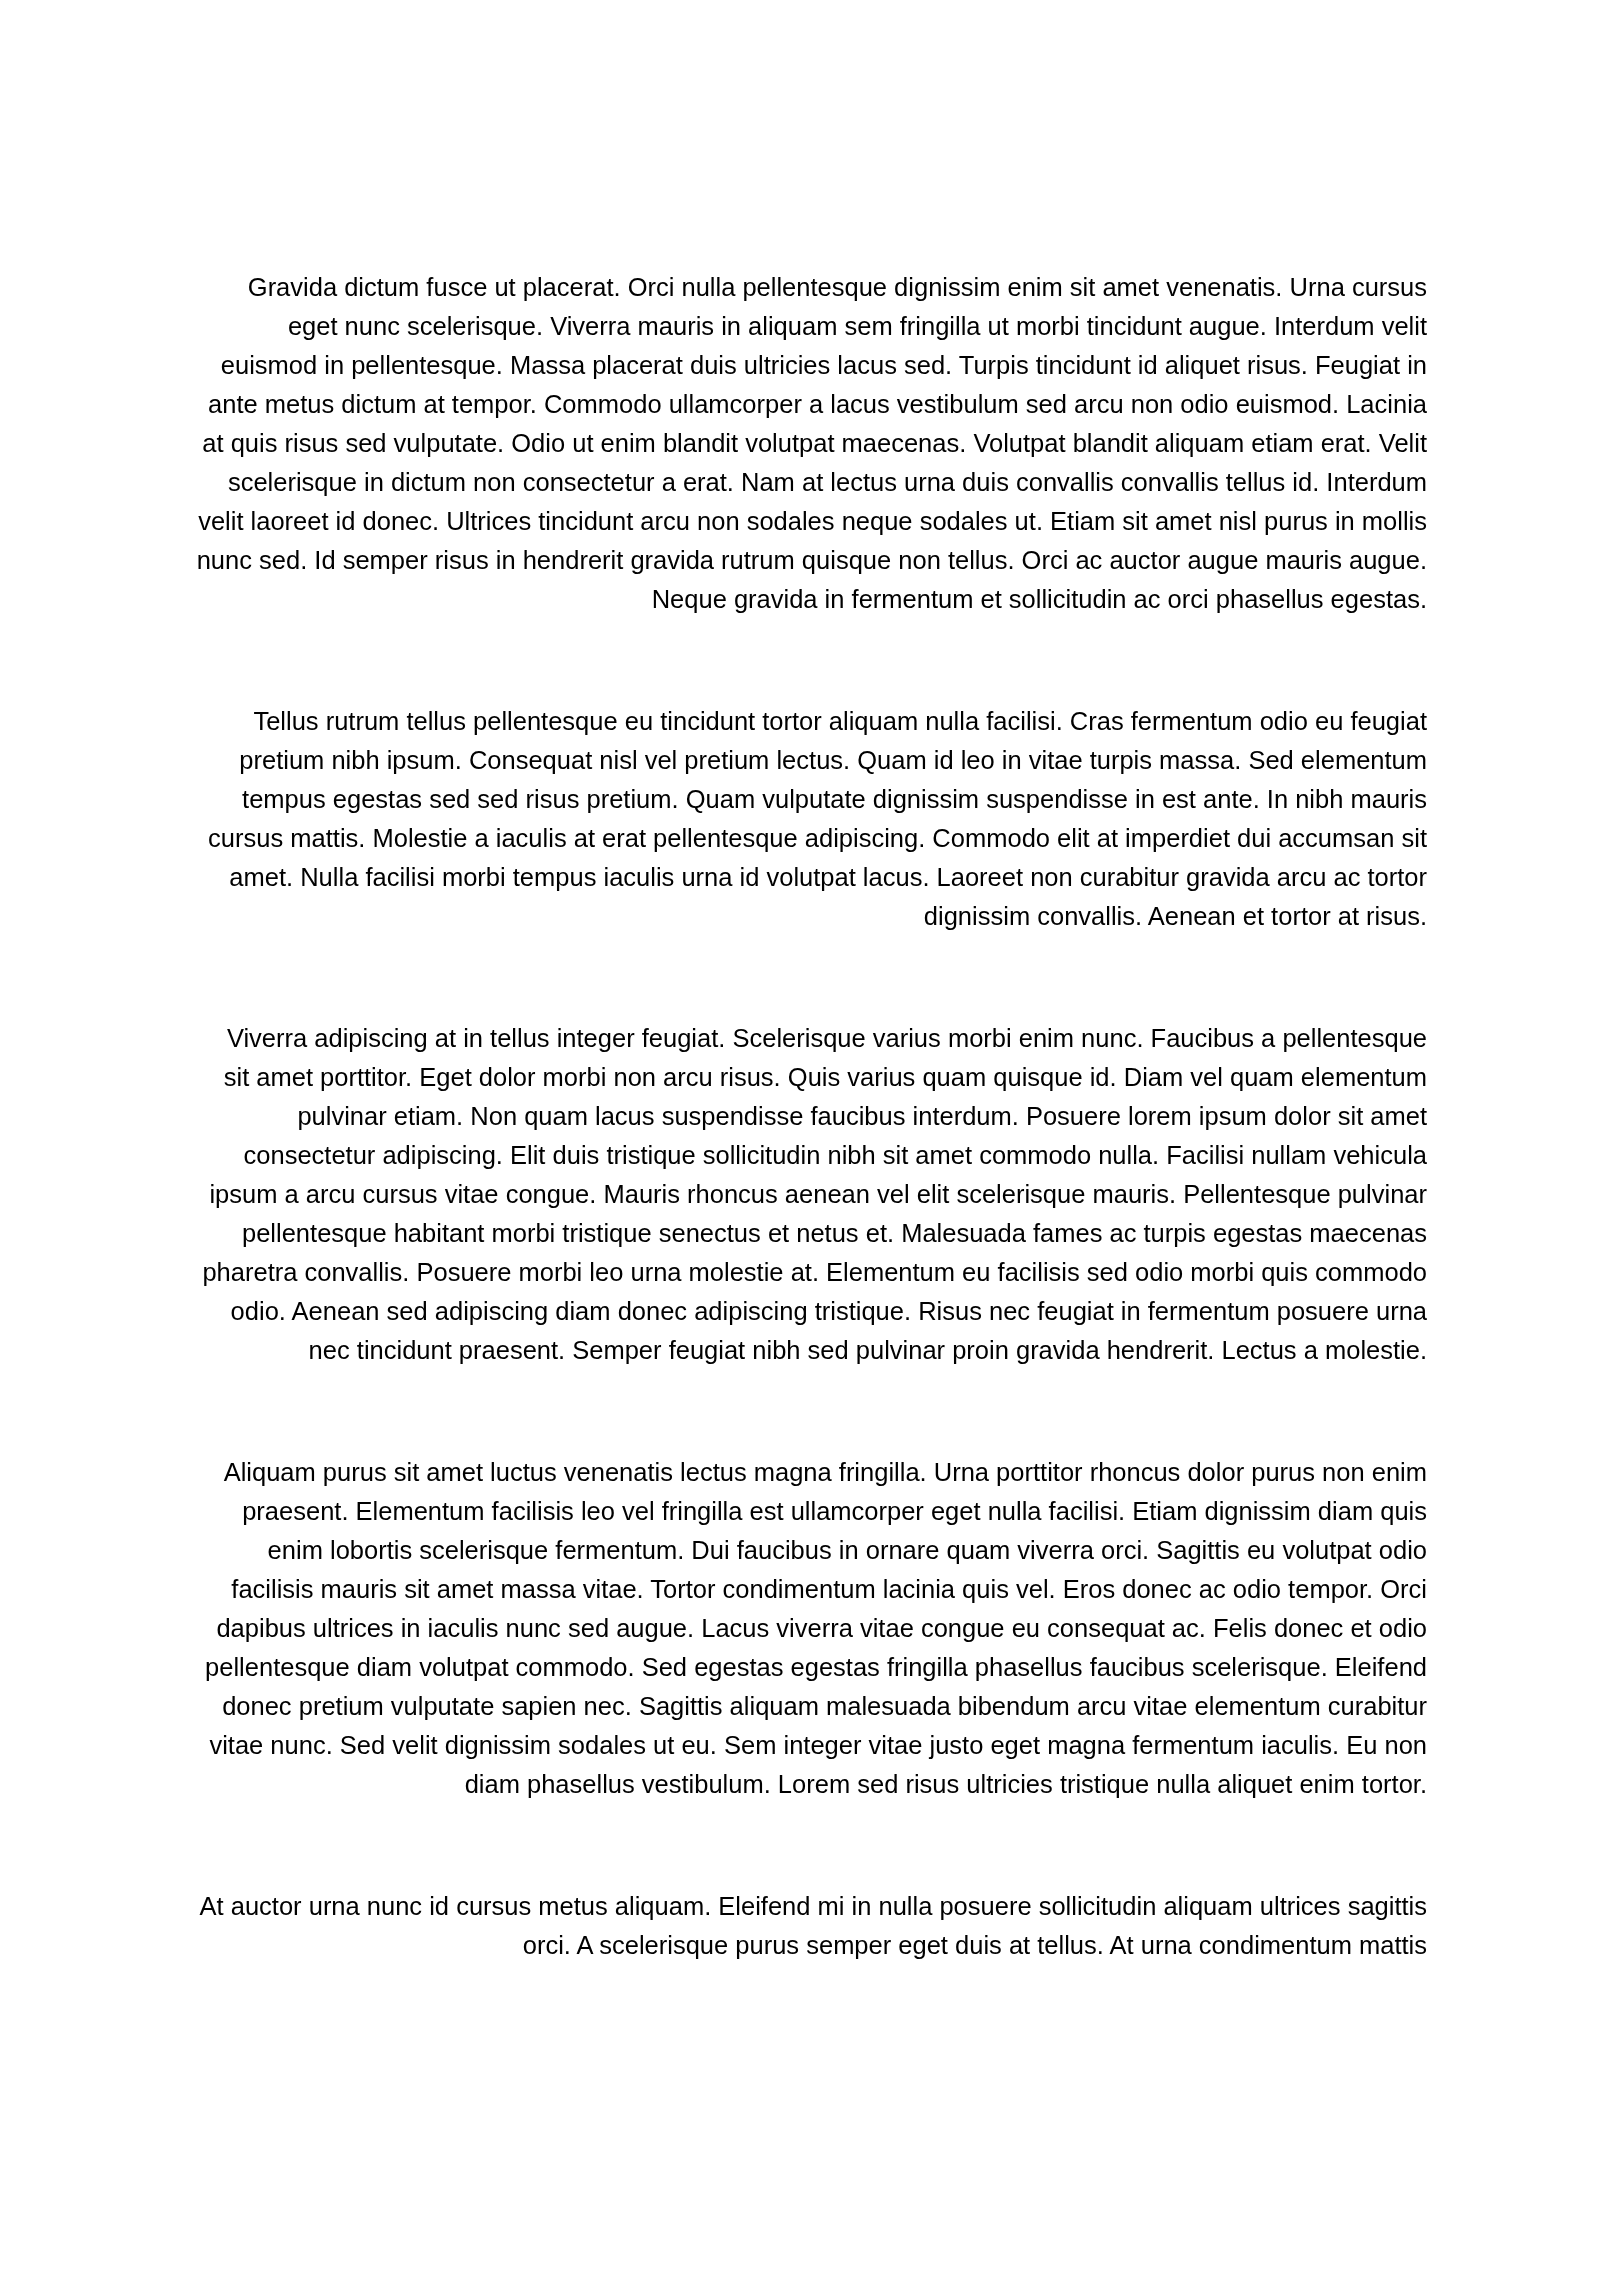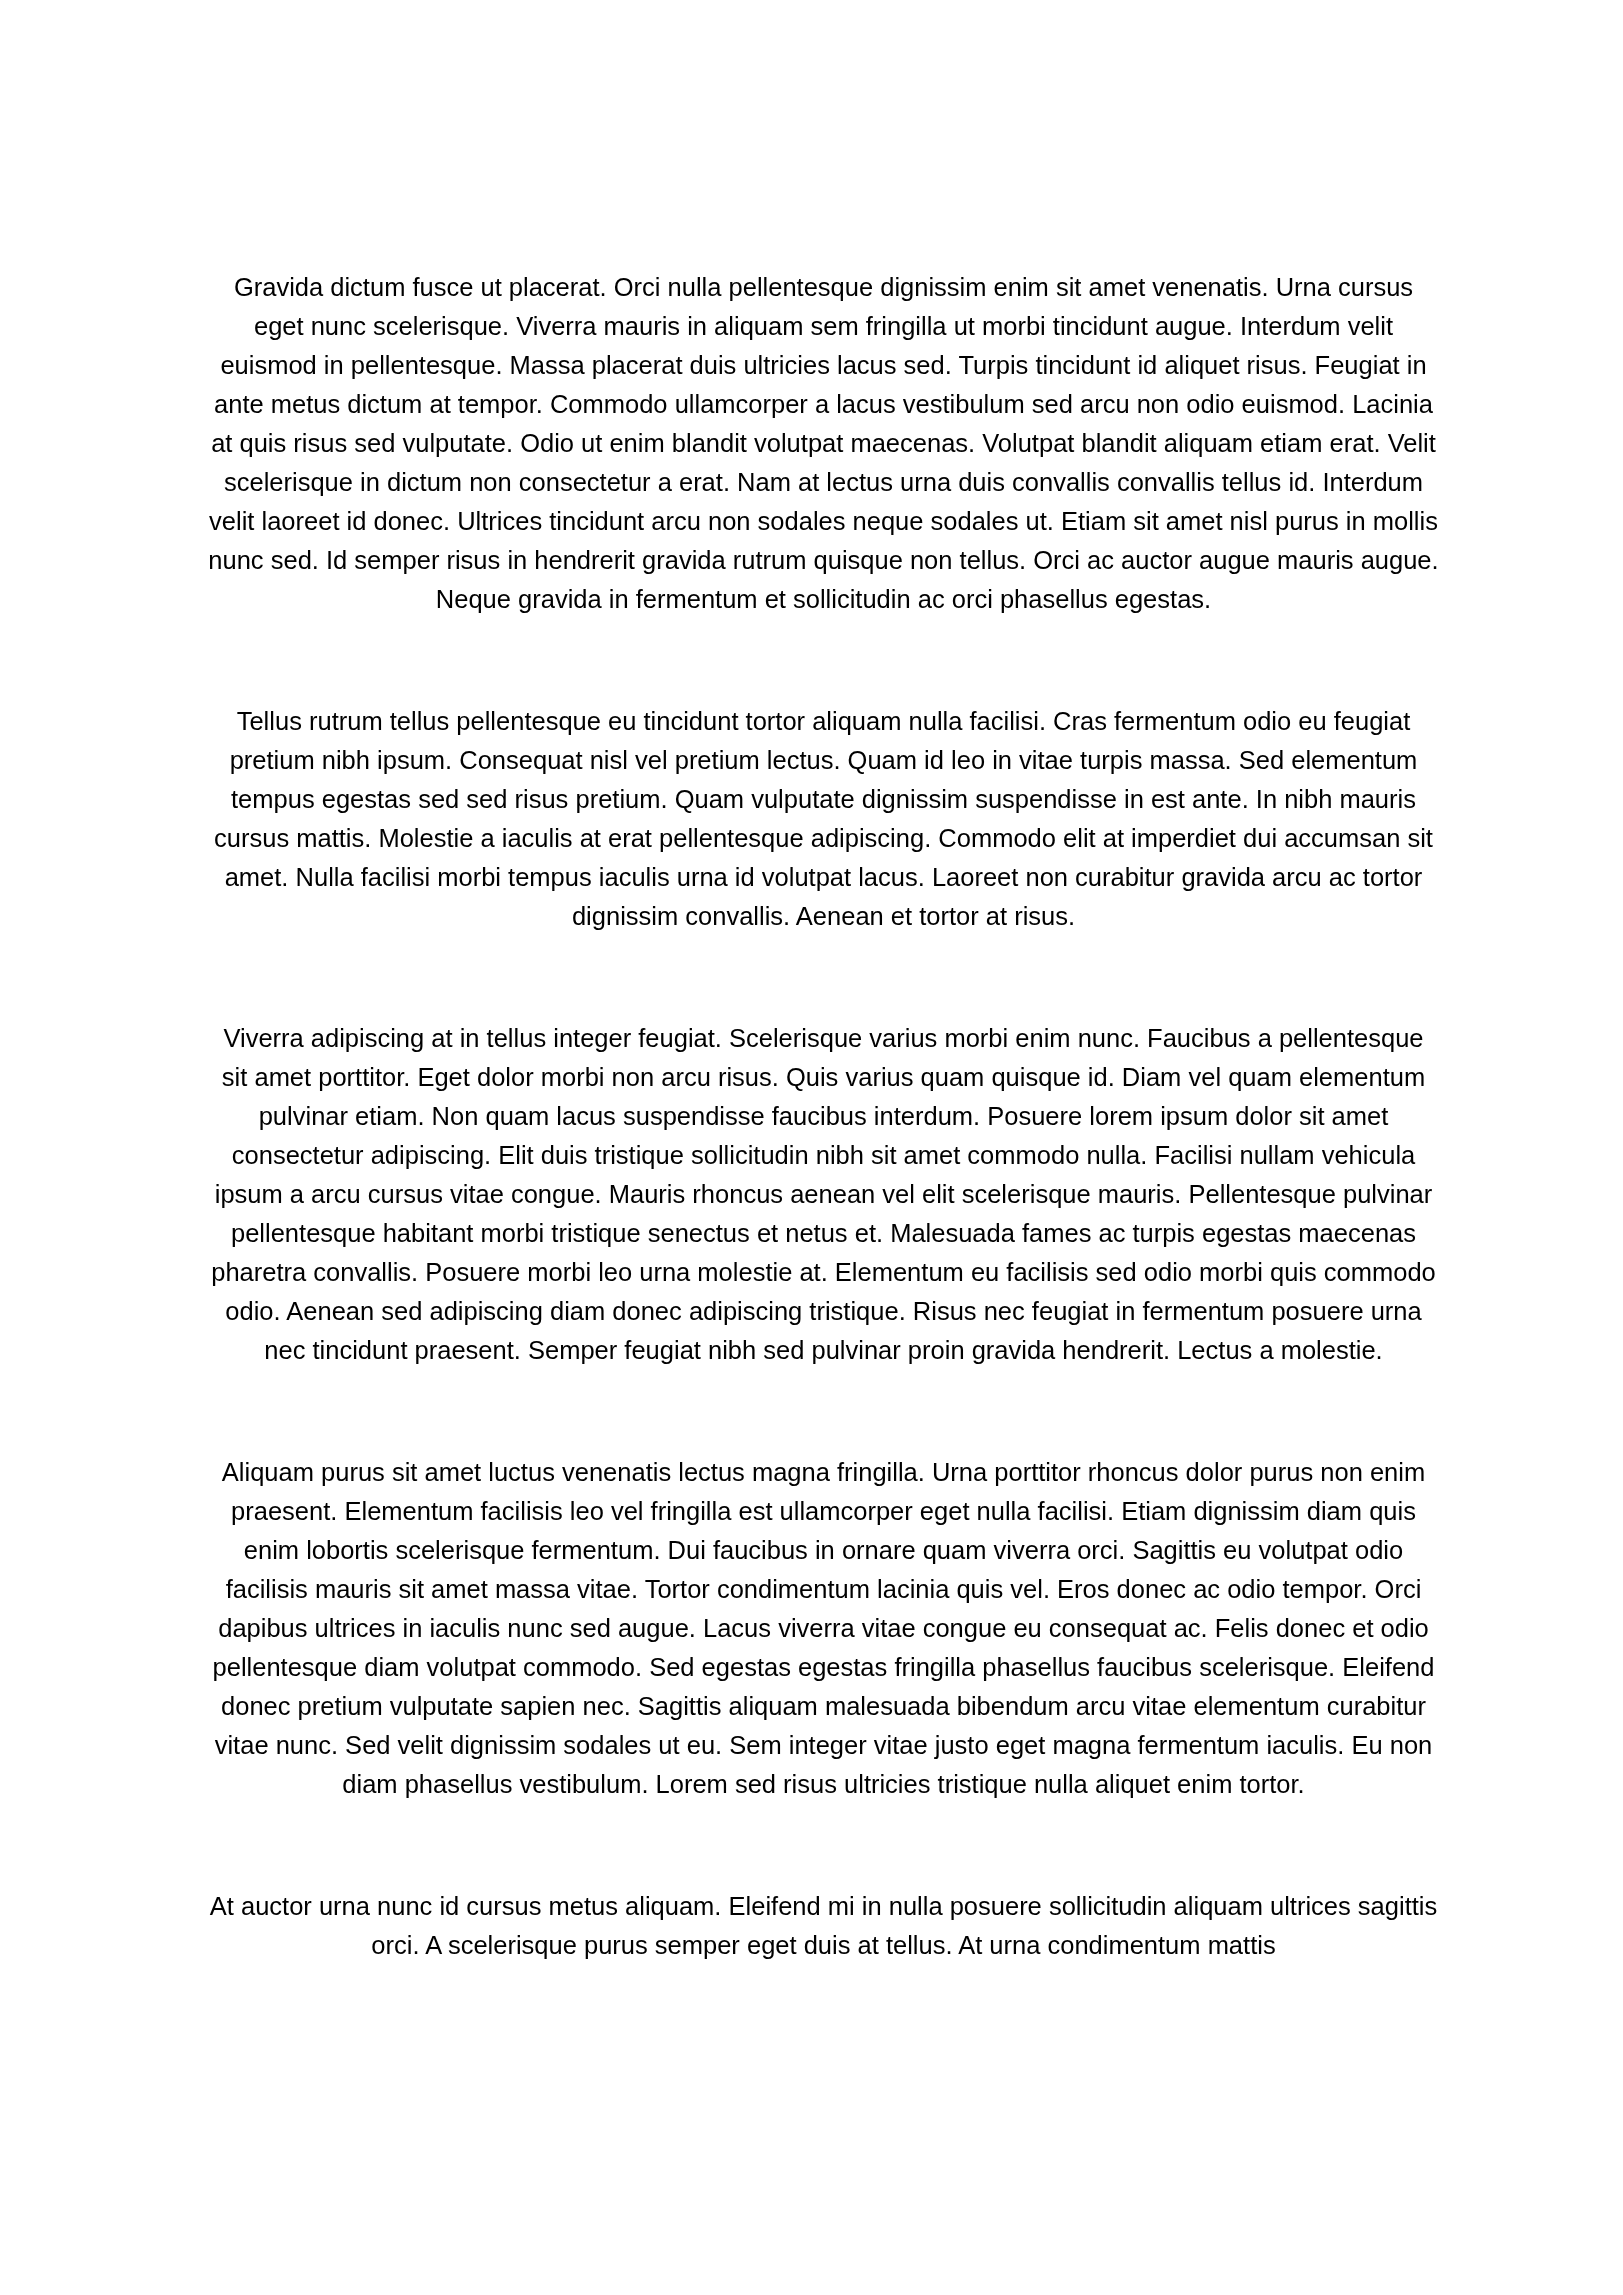--- a/index.html
+++ b/index.html
@@ -9,28 +9,28 @@
   }
   .page {
     position: relative;
     width: 1623px;
     height: 2295px;
     background: #ffffff;
     overflow: hidden;
   }
   .doc-content {
     position: absolute;
-    left: 208px;
+    left: 196px;
     top: 268px;
     width: 1231px;
     font-family: "Liberation Sans", sans-serif;
     font-size: 25.5px;
     line-height: 39px;
     color: #000000;
-    text-align: center;
+    text-align: right;
   }
   .doc-content p {
     margin: 0 0 83px 0;
     padding: 0;
   }
   .doc-content p:last-child {
     margin-bottom: 4px;
   }
 </style>
 </head>

